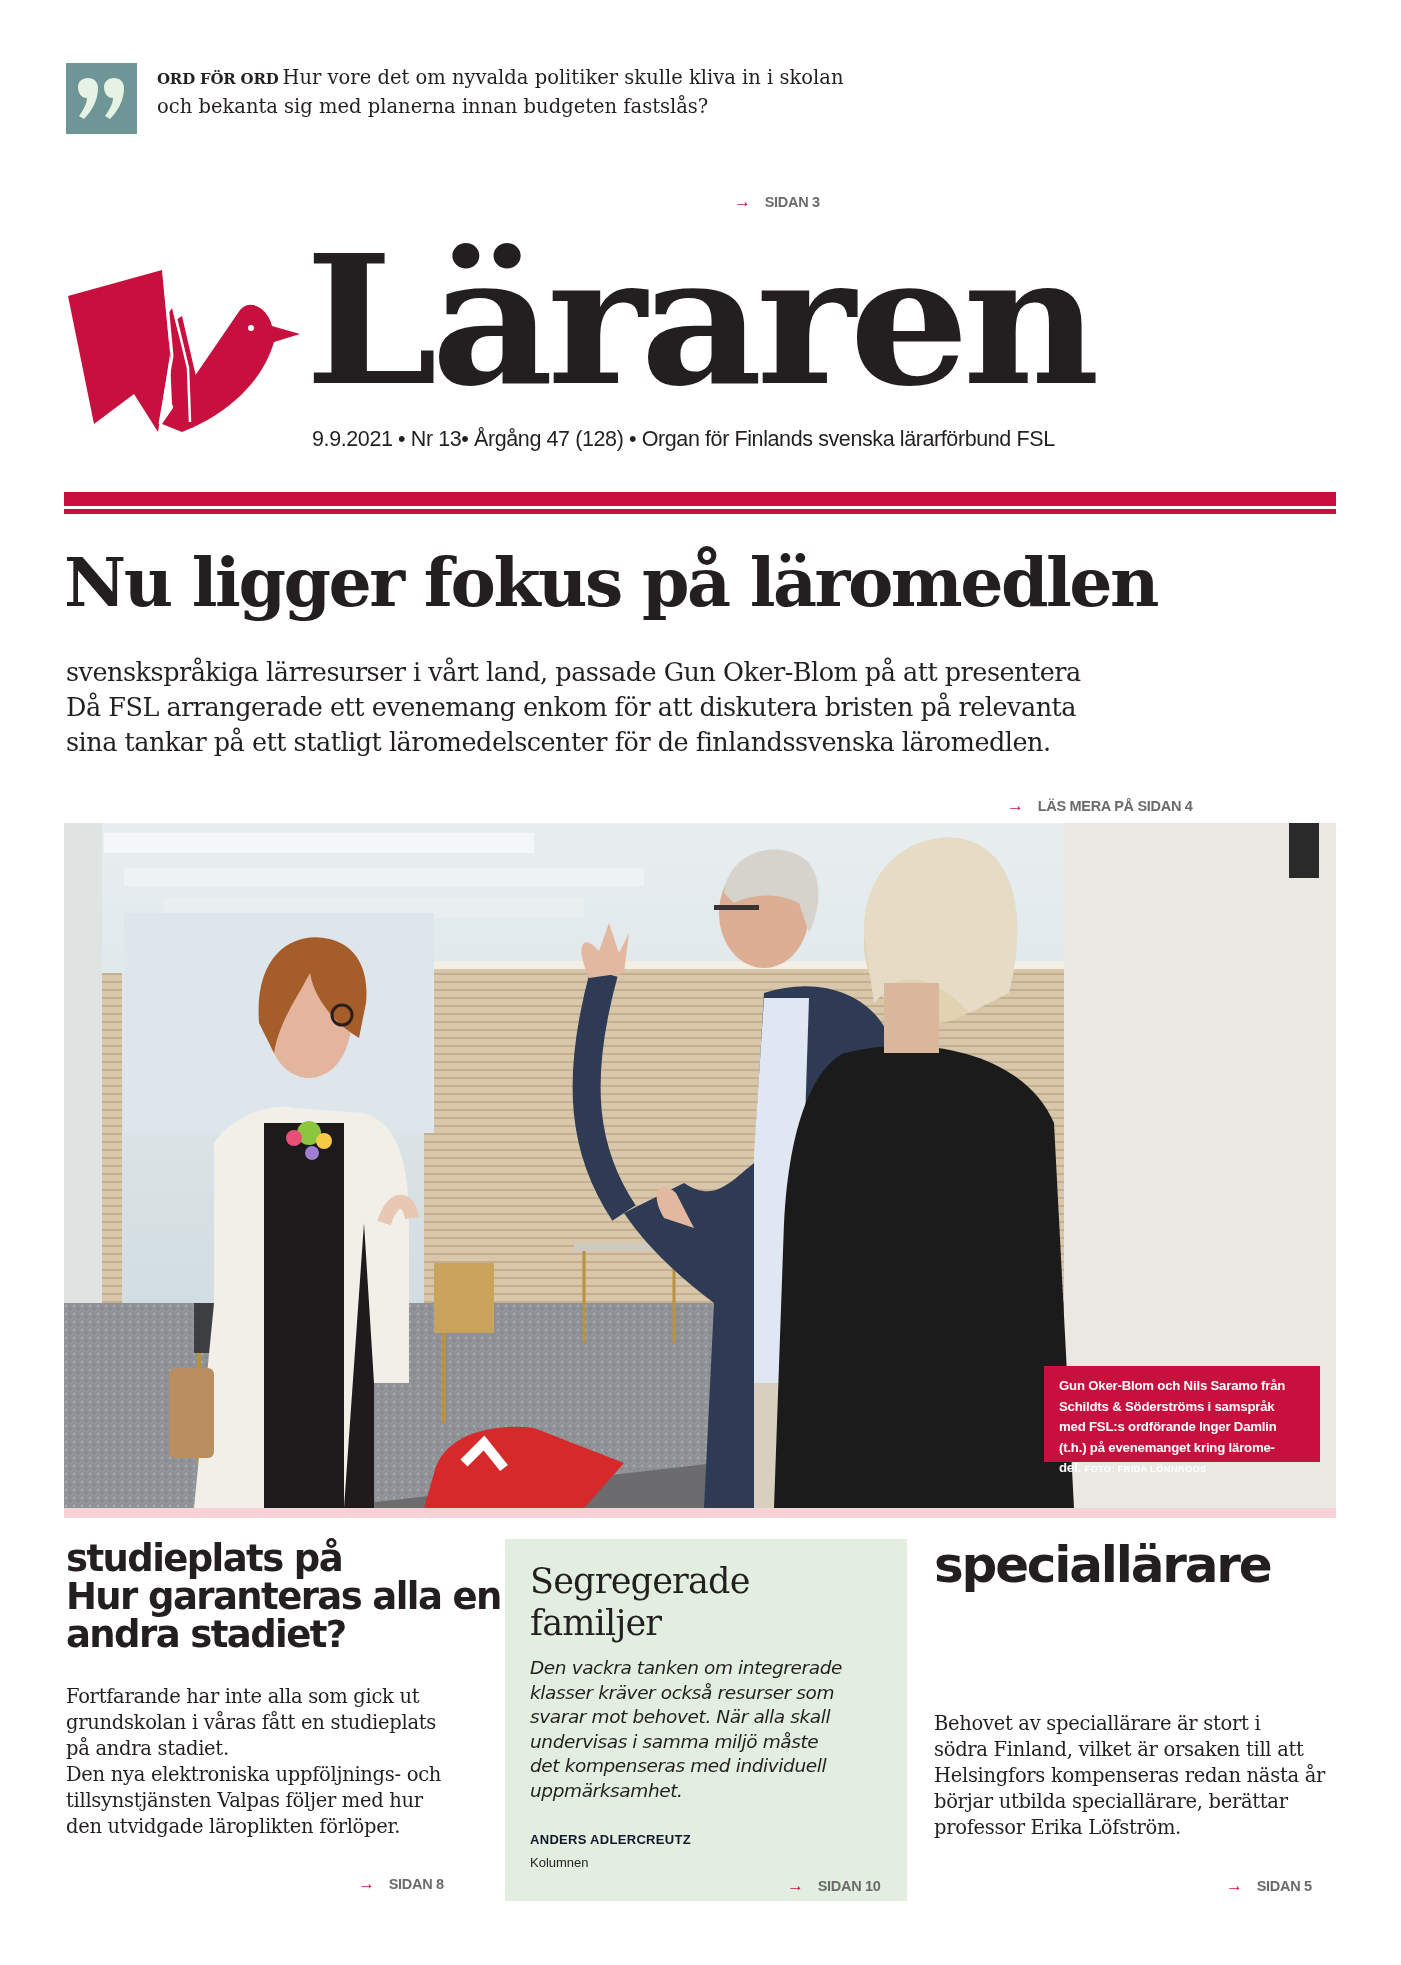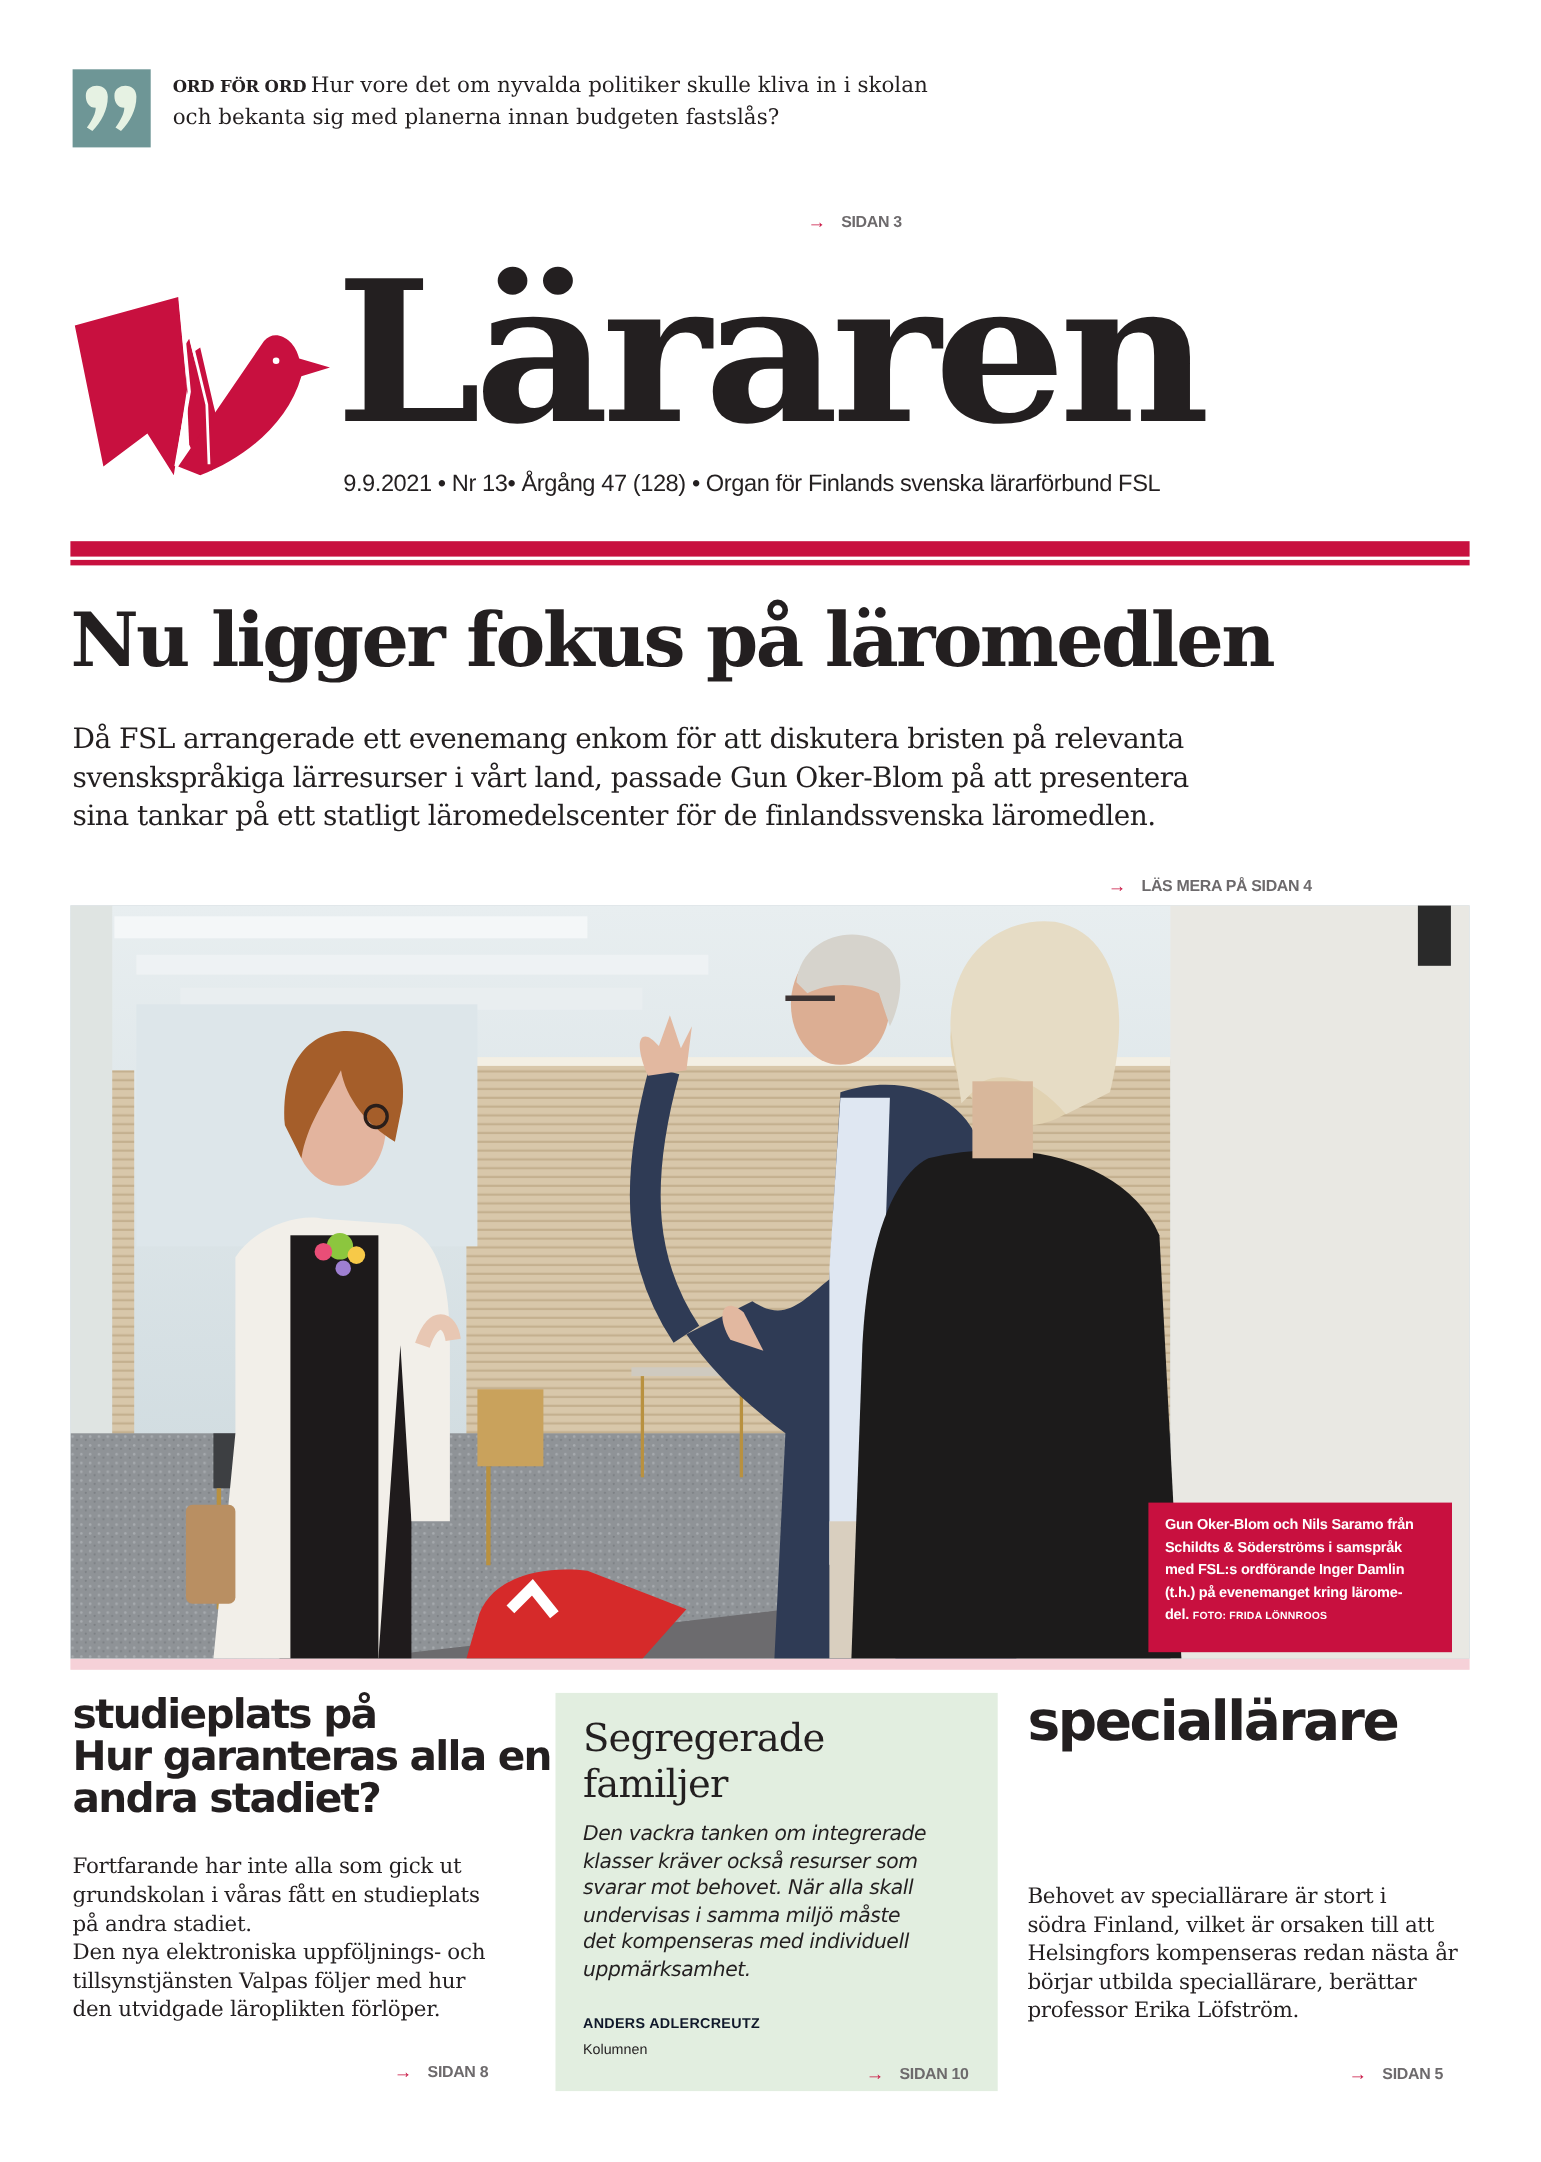--- a/index.html
+++ b/index.html
@@ -26,21 +26,21 @@
 
     
     .headline { left: 64px; top: 548px; font-family: "DejaVu Serif", serif; font-weight: bold; font-size: 68px; letter-spacing: -2.5px; line-height: 1; color: #231f20; white-space: nowrap; }
     .standfirst { left: 66px; top: 655px; width: 1250px; font-family: "DejaVu Serif", serif; font-size: 25.5px; line-height: 35px; color: #231f20; letter-spacing: -0.5px; }
     .standfirst span { display: block; white-space: nowrap; }
 
     
     .photo { left: 64px; top: 823px; width: 1272px; height: 685px; overflow: hidden; background: #cdd8dc; }
     .photo svg { display: block; }
     .photo-strip { left: 64px; top: 1508px; width: 1272px; height: 10px; background: #f6d1d8; }
-    .caption { left: 1044px; top: 1366px; width: 276px; height: 136px; background: #c8103f; color: #ffffff; padding: 10px 14px 0 15px; font-family: "Liberation Sans", sans-serif; font-weight: bold; font-size: 13.2px; line-height: 20.5px; letter-spacing: -0.2px; }
+    .caption { left: 1044px; top: 1366px; width: 276px; height: 96px; background: #c8103f; color: #ffffff; padding: 10px 14px 0 15px; font-family: "Liberation Sans", sans-serif; font-weight: bold; font-size: 13.2px; line-height: 20.5px; letter-spacing: -0.2px; }
     .caption span.line { display: block; white-space: nowrap; }
     .caption .credit { font-size: 9.5px; letter-spacing: 0.2px; }
 
     
     .col-head { font-family: "DejaVu Sans", sans-serif; font-weight: bold; font-size: 37px; line-height: 38px; letter-spacing: -1.6px; color: #231f20; }
     .col-head span { display: block; white-space: nowrap; }
     .col-body { font-family: "DejaVu Serif", serif; font-size: 19.5px; line-height: 26px; color: #231f20; letter-spacing: -0.3px; }
     .col-body span { display: block; white-space: nowrap; }
 
     .left-head { left: 66px; top: 1540px; }
@@ -97,22 +97,22 @@
     <path d="M110 46 L124 104 L126 158" stroke="#ffffff" stroke-width="2.5" fill="none"></path>
   </svg>
 </div>
 <div class="abs wordmark">Läraren</div>
 <div class="abs issue-line">9.9.2021 • Nr 13• Årgång 47 (128) • Organ för Finlands svenska lärarförbund FSL</div>
 <div class="abs rule-thick"></div>
 <div class="abs rule-thin"></div>
 
 <h1 class="abs headline">Nu ligger fokus på läromedlen</h1>
 <div class="abs standfirst">
+  <span>svenskspråkiga lärresurser i vårt land, passade Gun Oker-Blom på att presentera</span>
   <span>Då FSL arrangerade ett evenemang enkom för att diskutera bristen på relevanta</span>
-  <span>svenskspråkiga lärresurser i vårt land, passade Gun Oker-Blom på att presentera</span>
   <span>sina tankar på ett statligt läromedelscenter för de finlandssvenska läromedlen.</span>
 </div>
 <div class="abs pageref" style="left:1007px; top:796px;">
   <span class="arrow">→</span>
   <span>LÄS MERA PÅ SIDAN 4</span>
 </div>
 
 <div class="abs photo">
   <svg viewBox="0 0 1272 685" width="1272" height="685">
     <defs>

